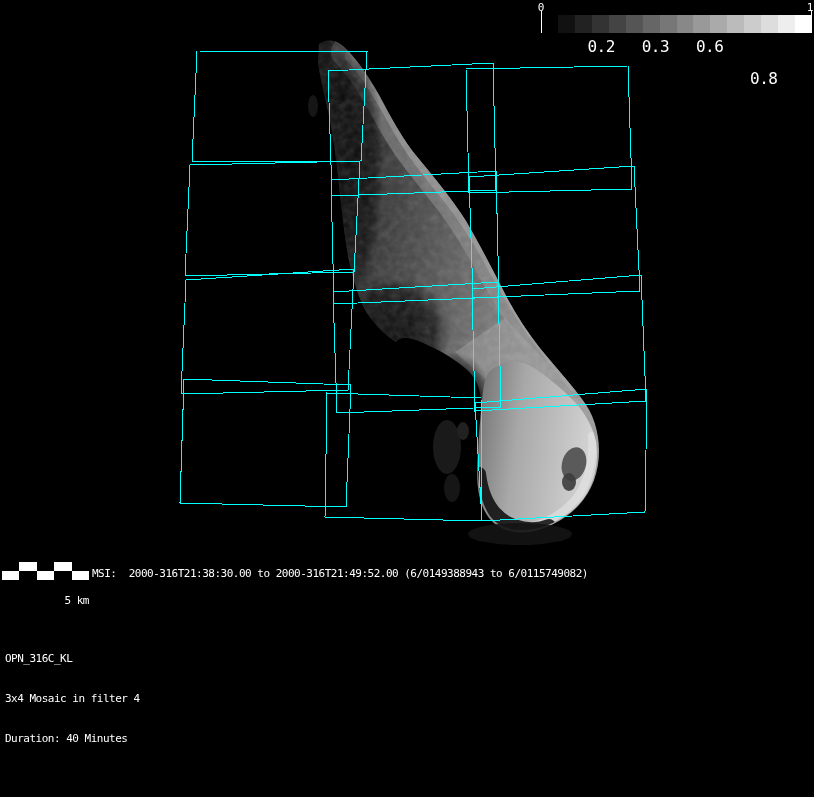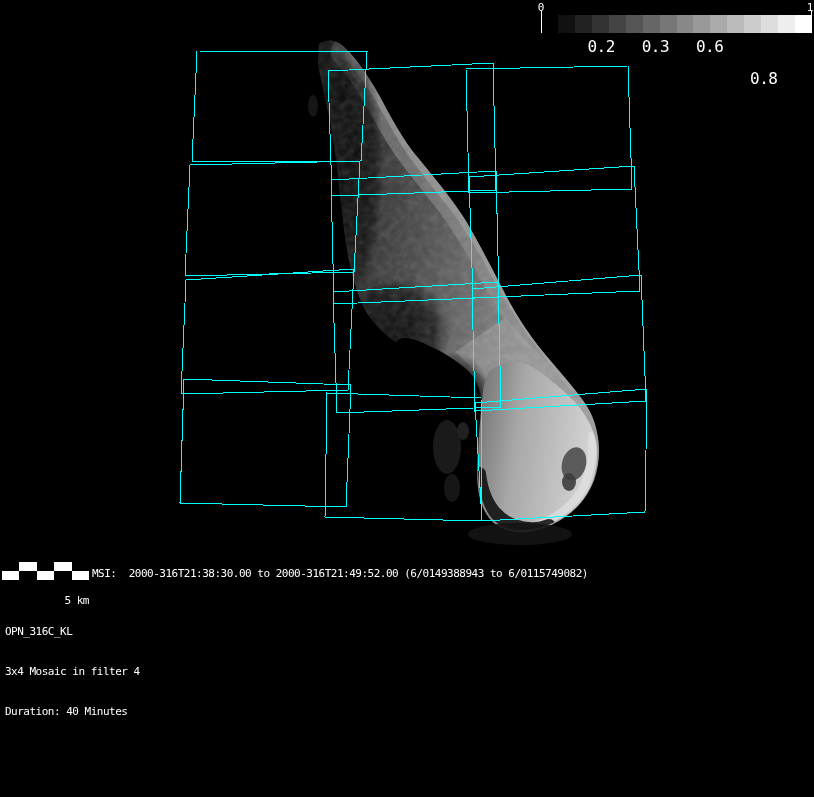--- a/index.html
+++ b/index.html
@@ -37,21 +37,21 @@
   
   #scalebar-label{left:2px;top:547px;width:87px;text-align:right;margin-top:47px;}
   #scalebar{
     position:absolute;left:2px;top:562px;width:87px;height:18px;
     display:grid;
     grid-template-rows:repeat(2,9px);
     grid-template-columns:repeat(5,1fr);
   }
   
   #status-line{left:92px;top:567px;}
-  #info-block{left:5px;top:599px;}
+  #info-block{left:5px;top:626px;}
   #info-block .txt-line{font-size:11px;letter-spacing:-0.5px;line-height:14px;white-space:pre;}
 </style>
 </head>
 <body>
 
 <svg id="scene" width="814" height="797" viewBox="0 0 814 797">
   <defs>
     <linearGradient id="gBody" x1="0" y1="0" x2="1" y2="0.25">
       <stop offset="0" stop-color="#161616"></stop>
       <stop offset="0.25" stop-color="#303030"></stop>

